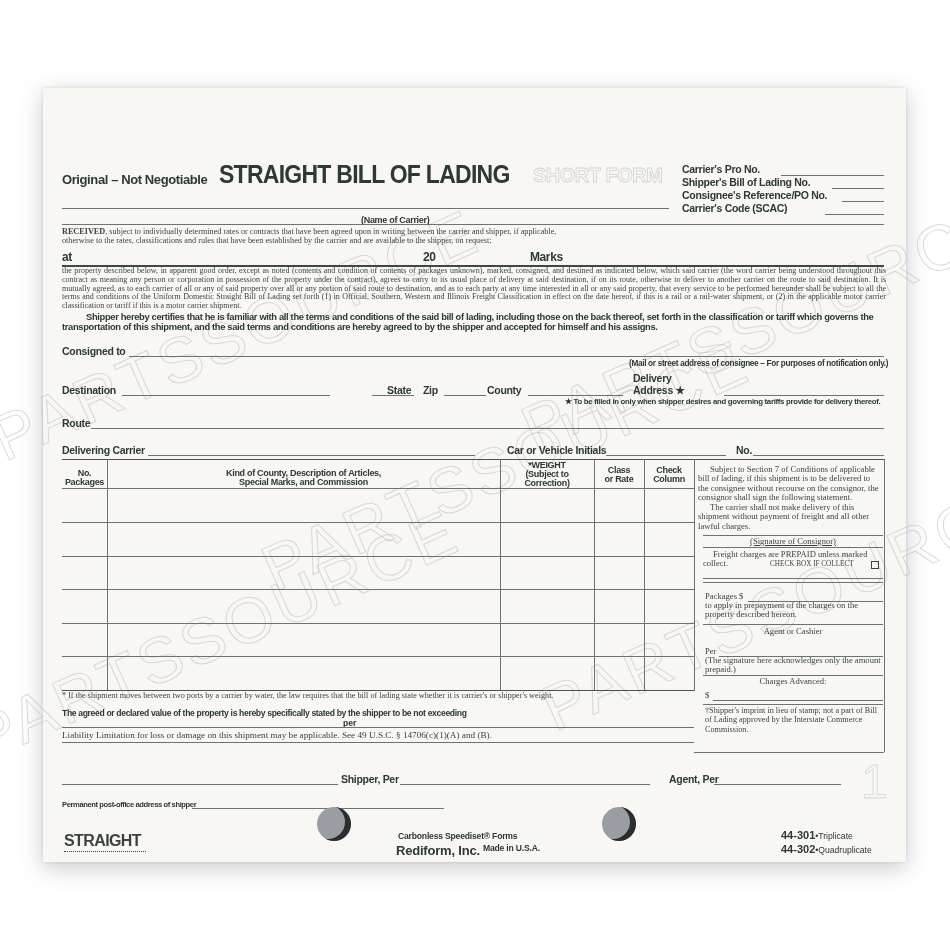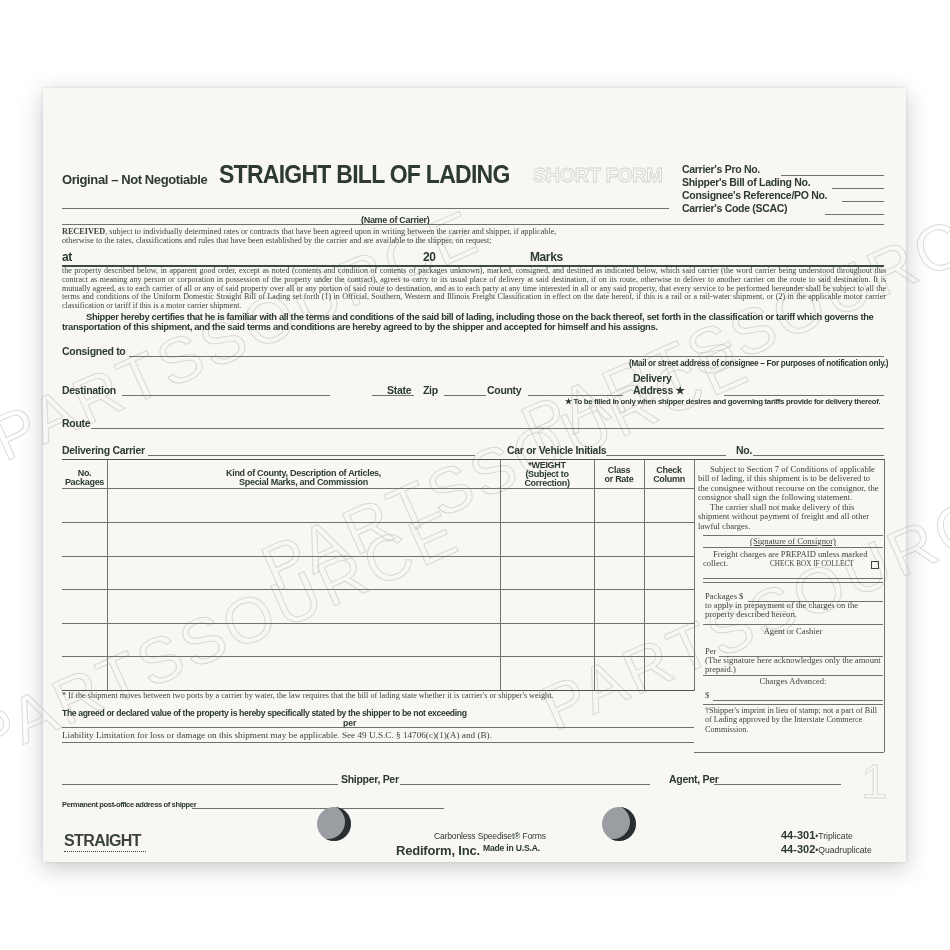--- a/index.html
+++ b/index.html
@@ -150,19 +150,19 @@
   <div class="abs" style="left:818px;top:666px;font-size:48px;font-weight:normal;color:transparent;-webkit-text-stroke:0.8px #d6d6d0;">1</div>
 
   <div class="abs" style="left:19px;top:712px;font-size:7.6px;font-weight:bold;letter-spacing:-0.4px;">Permanent post-office address of shipper</div>
   <div class="line" style="left:149px;top:720px;width:252px;"></div>
 
   <div class="hole" style="left:274px;top:719px;"></div>
   <div class="hole" style="left:559px;top:719px;"></div>
 
   <div class="abs" style="left:21px;top:744px;font-size:16px;font-weight:bold;letter-spacing:-0.6px;color:#3a443d;">STRAIGHT</div>
   <div class="line" style="left:21px;top:763px;width:82px;border-top:1px dotted #3a443d;"></div>
-  <div class="abs" style="left:355px;top:743px;font-size:8.6px;font-weight:normal;line-height:11px;letter-spacing:-0.2px;margin-left:36px;">Carbonless Speediset® Forms</div>
+  <div class="abs" style="left:355px;top:743px;font-size:8.6px;font-weight:bold;line-height:11px;letter-spacing:-0.2px;">Carbonless Speediset® Forms</div>
   <div class="abs" style="left:353px;top:755px;font-size:13px;font-weight:bold;letter-spacing:-0.2px;">Rediform, Inc.</div>
   <div class="abs" style="left:440px;top:755px;font-size:8.6px;font-weight:bold;letter-spacing:-0.2px;">Made in U.S.A.</div>
 
   <div class="abs" style="left:738px;top:741px;font-size:11px;font-weight:bold;"><span>44-301</span><span style="font-weight:normal;font-size:8.6px;">•Triplicate</span></div>
   <div class="abs" style="left:738px;top:755px;font-size:11px;font-weight:bold;"><span>44-302</span><span style="font-weight:normal;font-size:8.6px;">•Quadruplicate</span></div>
 </div>
 
 </body></html>

